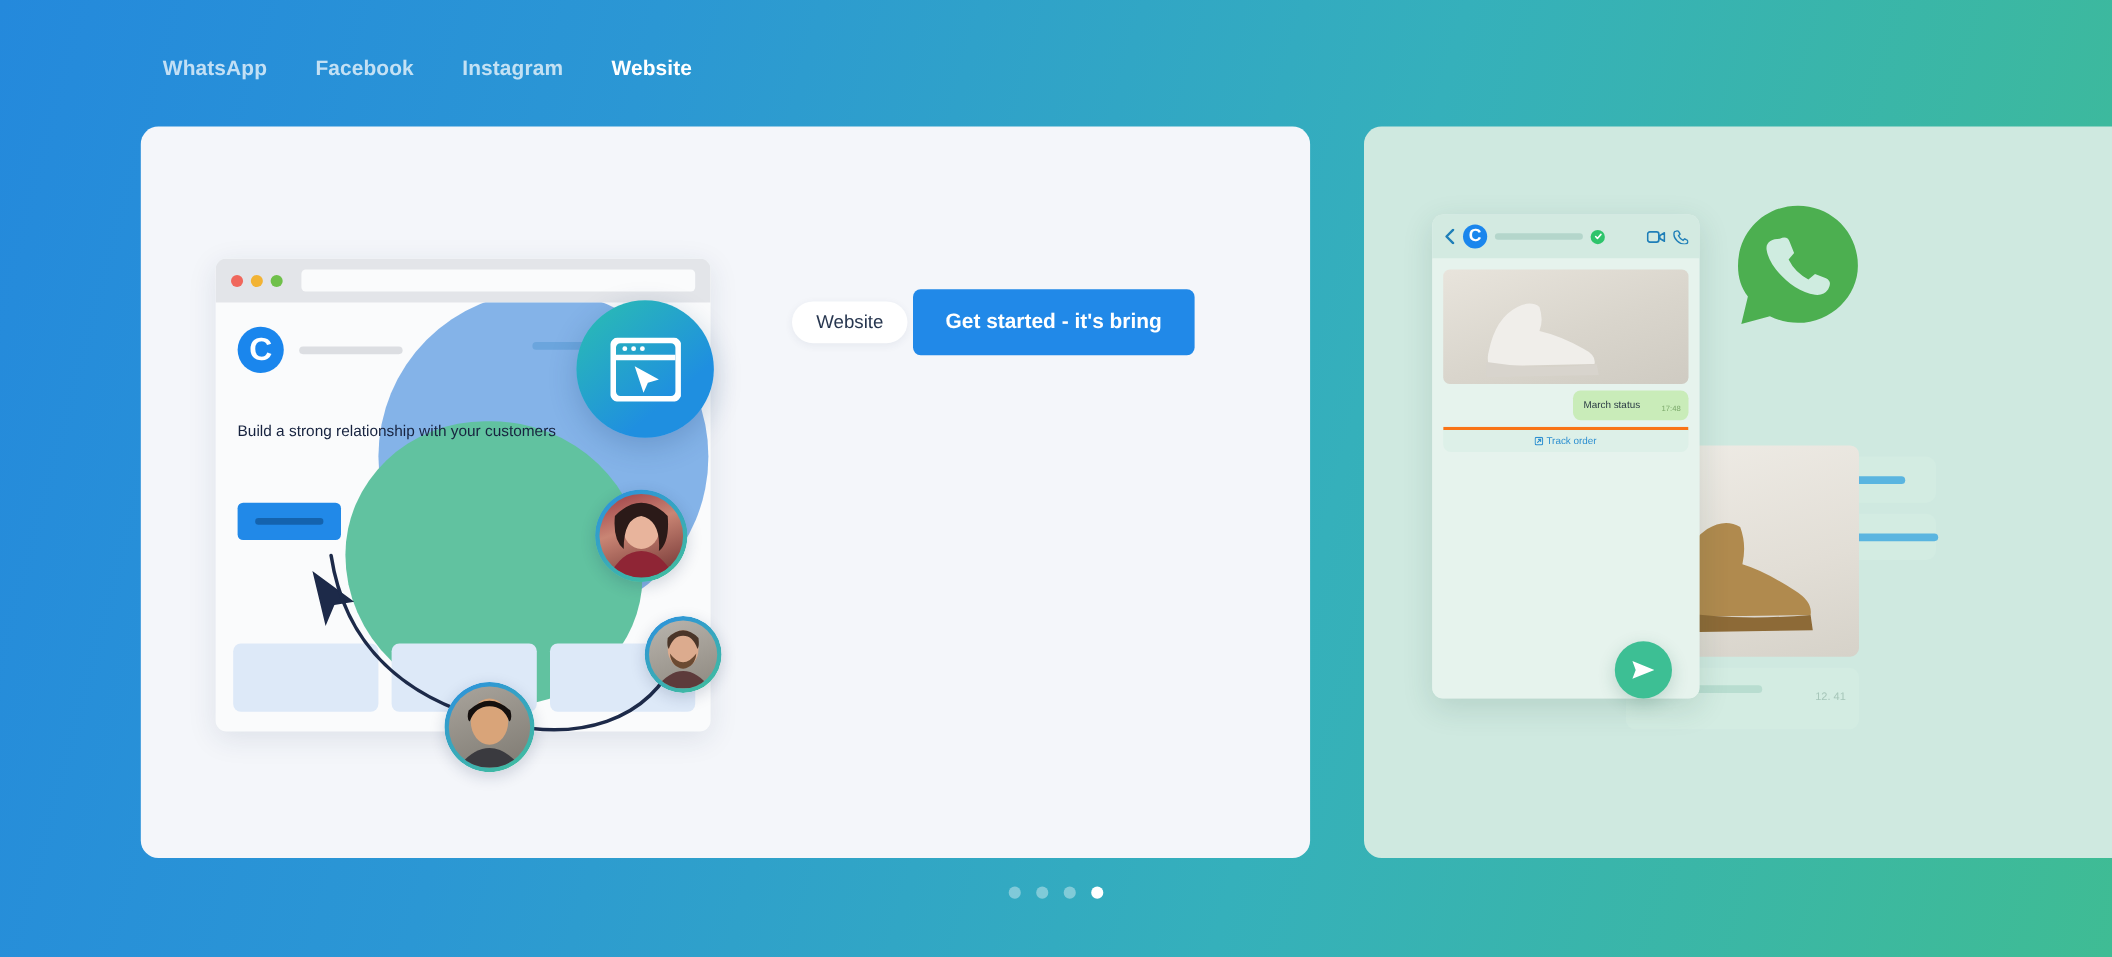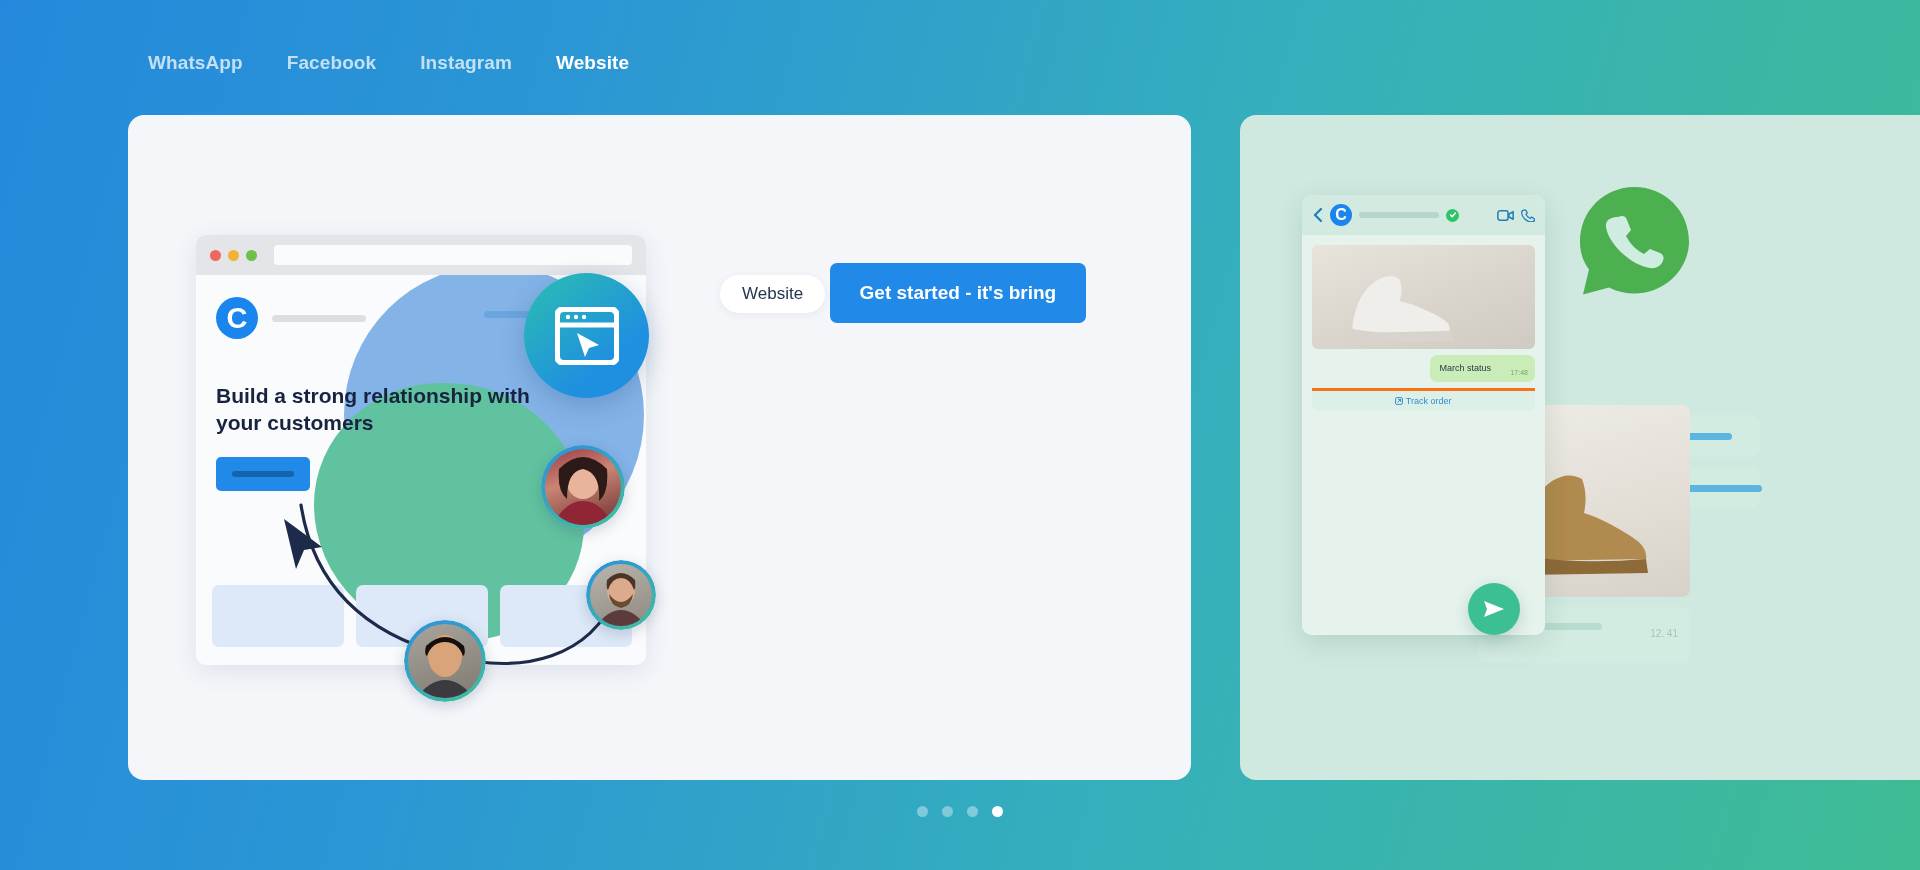--- a/index.html
+++ b/index.html
@@ -54,21 +54,21 @@
     width: 42px; height: 42px; border-radius: 50%; background: #1a86ed;
     display: flex; align-items: center; justify-content: center;
     color: #fff; font-size: 29px; font-weight: bold; line-height: 1; font-family: "Liberation Sans", sans-serif;
   }
   .bar-gray { height: 7px; border-radius: 4px; background: #dcdee2; }
   .nav-bars { position: absolute; right: 16px; top: 36px; display: flex; gap: 16px; }
   .bar-blue { height: 7px; width: 70px; border-radius: 4px; background: #6ba5dd; }
 
   .illus-title {
     position: absolute; left: 20px; top: 108px; width: 330px;
-    font-size: 21px; font-weight: bold; color: #17233f; line-height: 1.28;
+    font-size: 14px; font-weight: normal; color: #17233f; line-height: 1.28;
   }
   .illus-btn {
     position: absolute; left: 20px; top: 182px; width: 94px; height: 34px;
     background: #2189e8; border-radius: 5px; display: flex; align-items: center; justify-content: center;
   }
   .illus-btn span { display: block; width: 62px; height: 6px; border-radius: 3px; background: #1463ae; }
 
   .cursor-arrow { position: absolute; left: 86px; top: 242px; }
 
   .tiles { position: absolute; left: 16px; bottom: 18px; display: flex; gap: 12px; }

